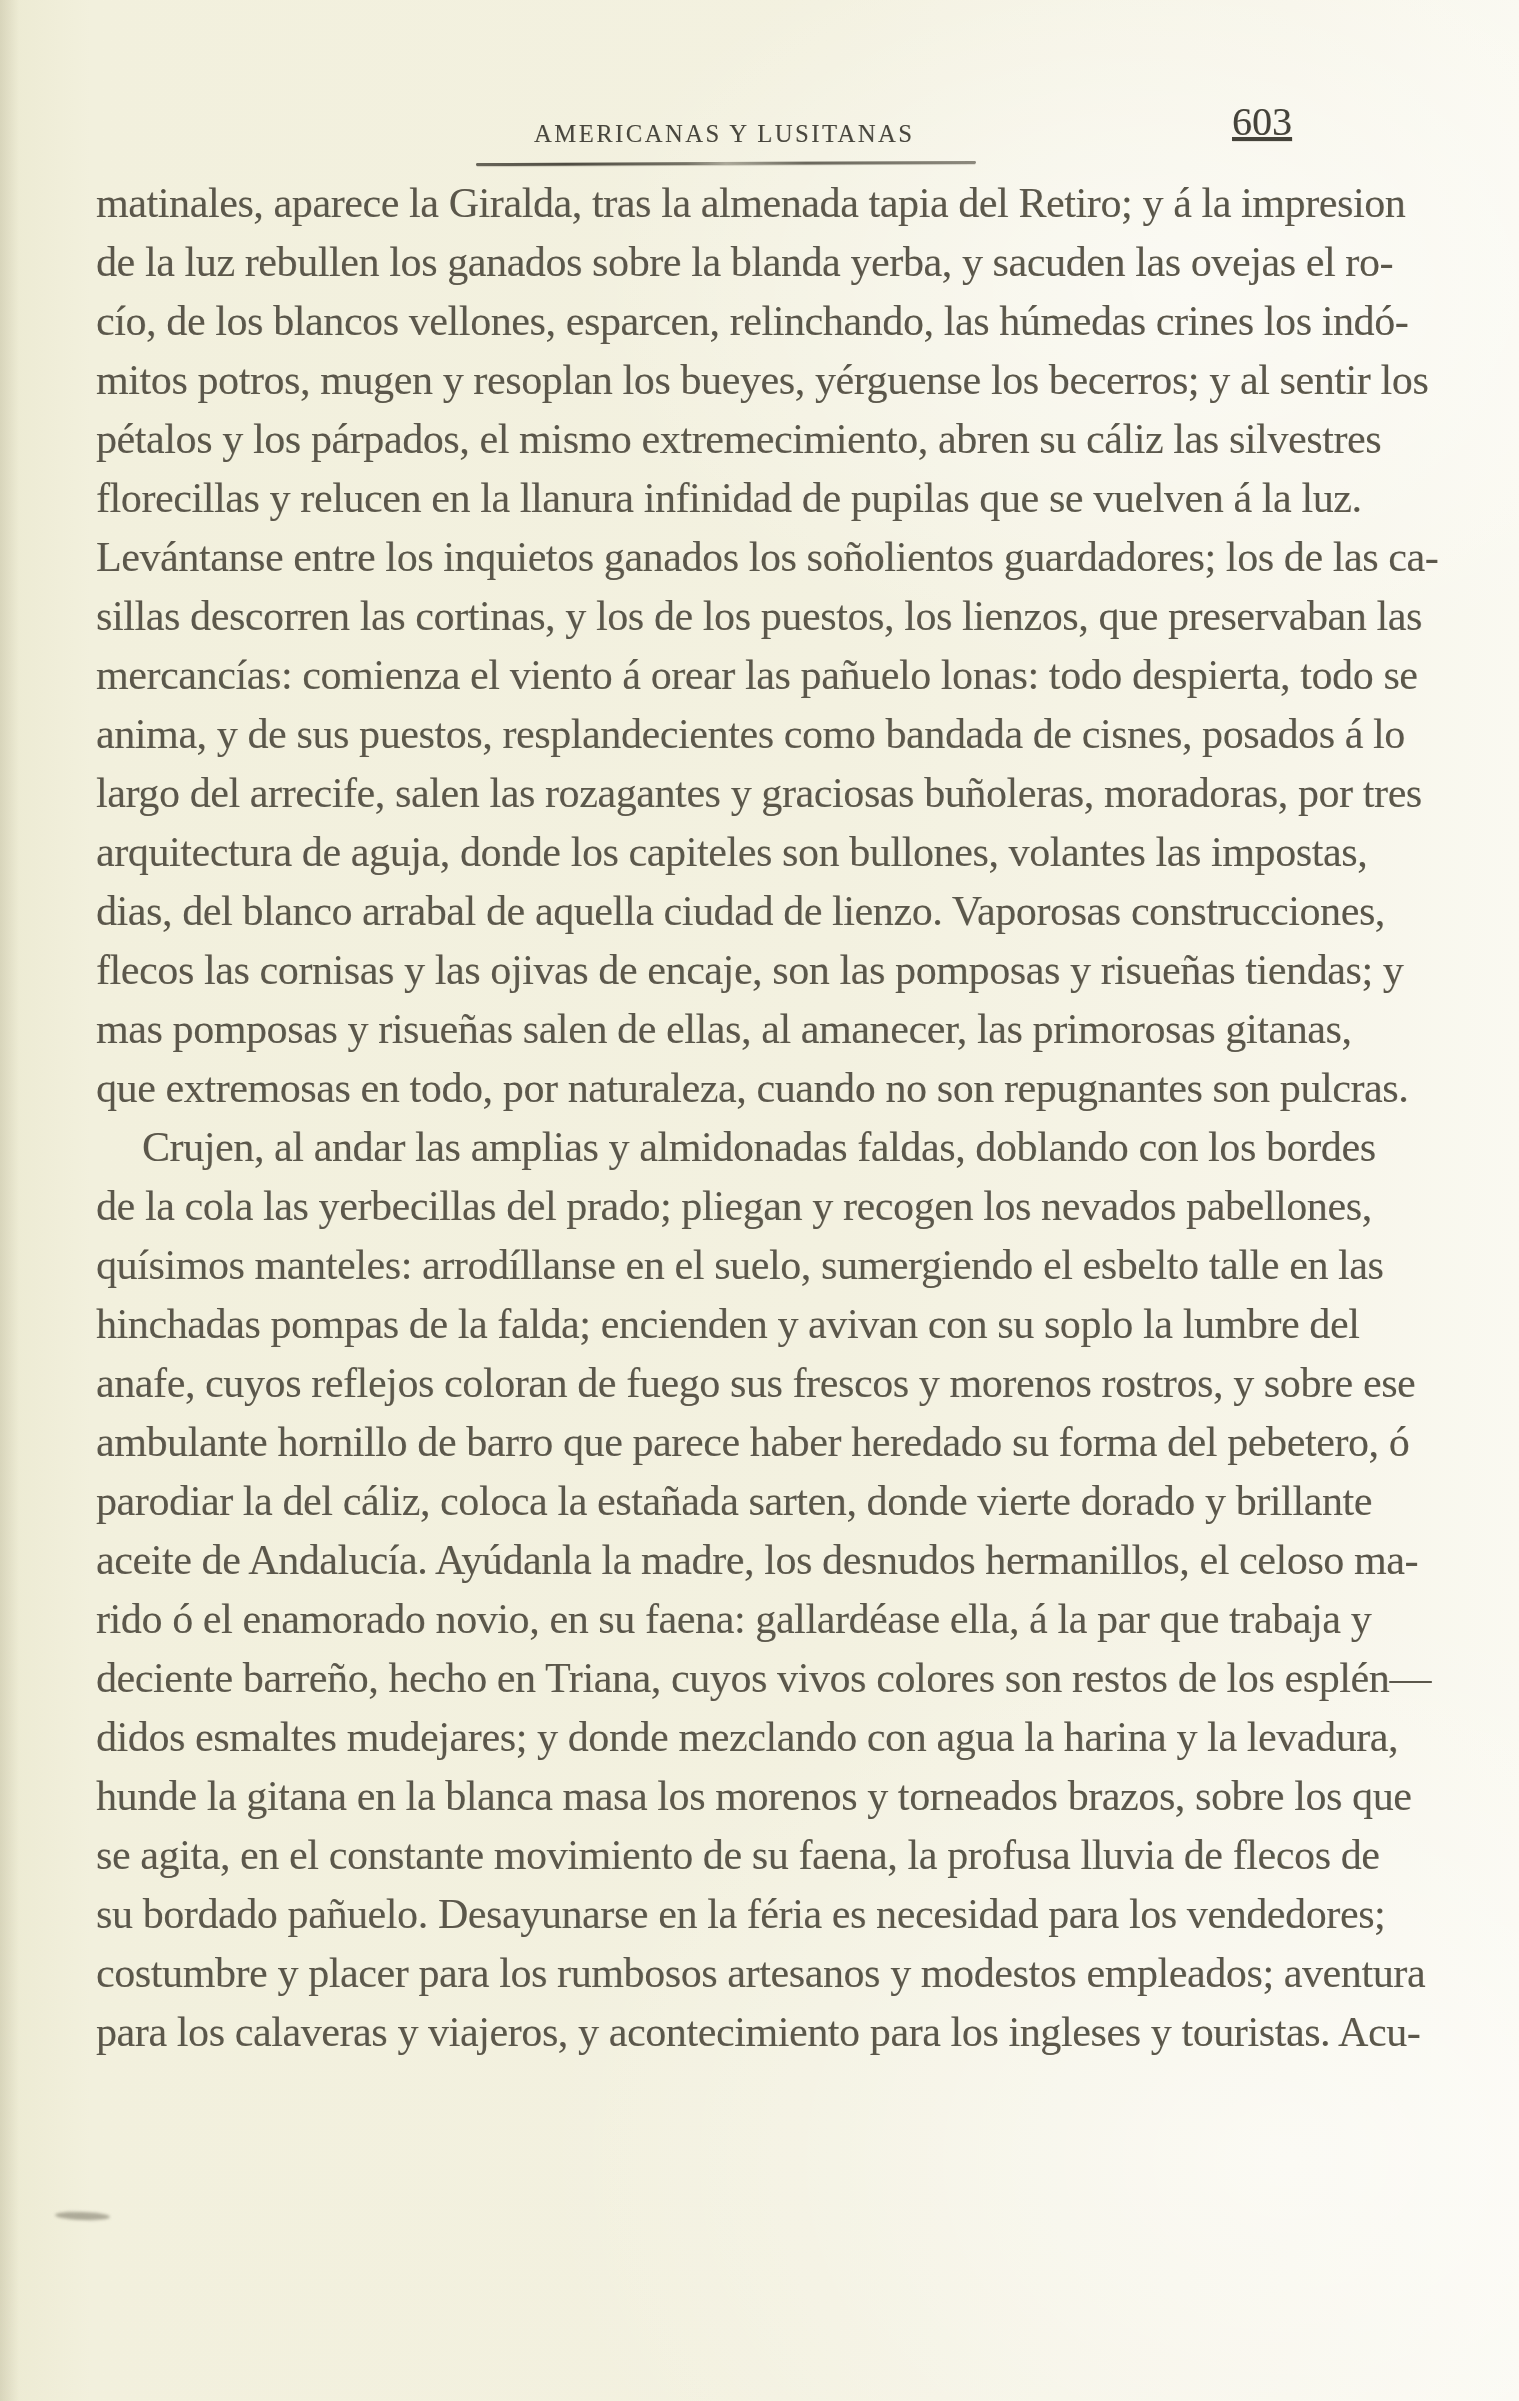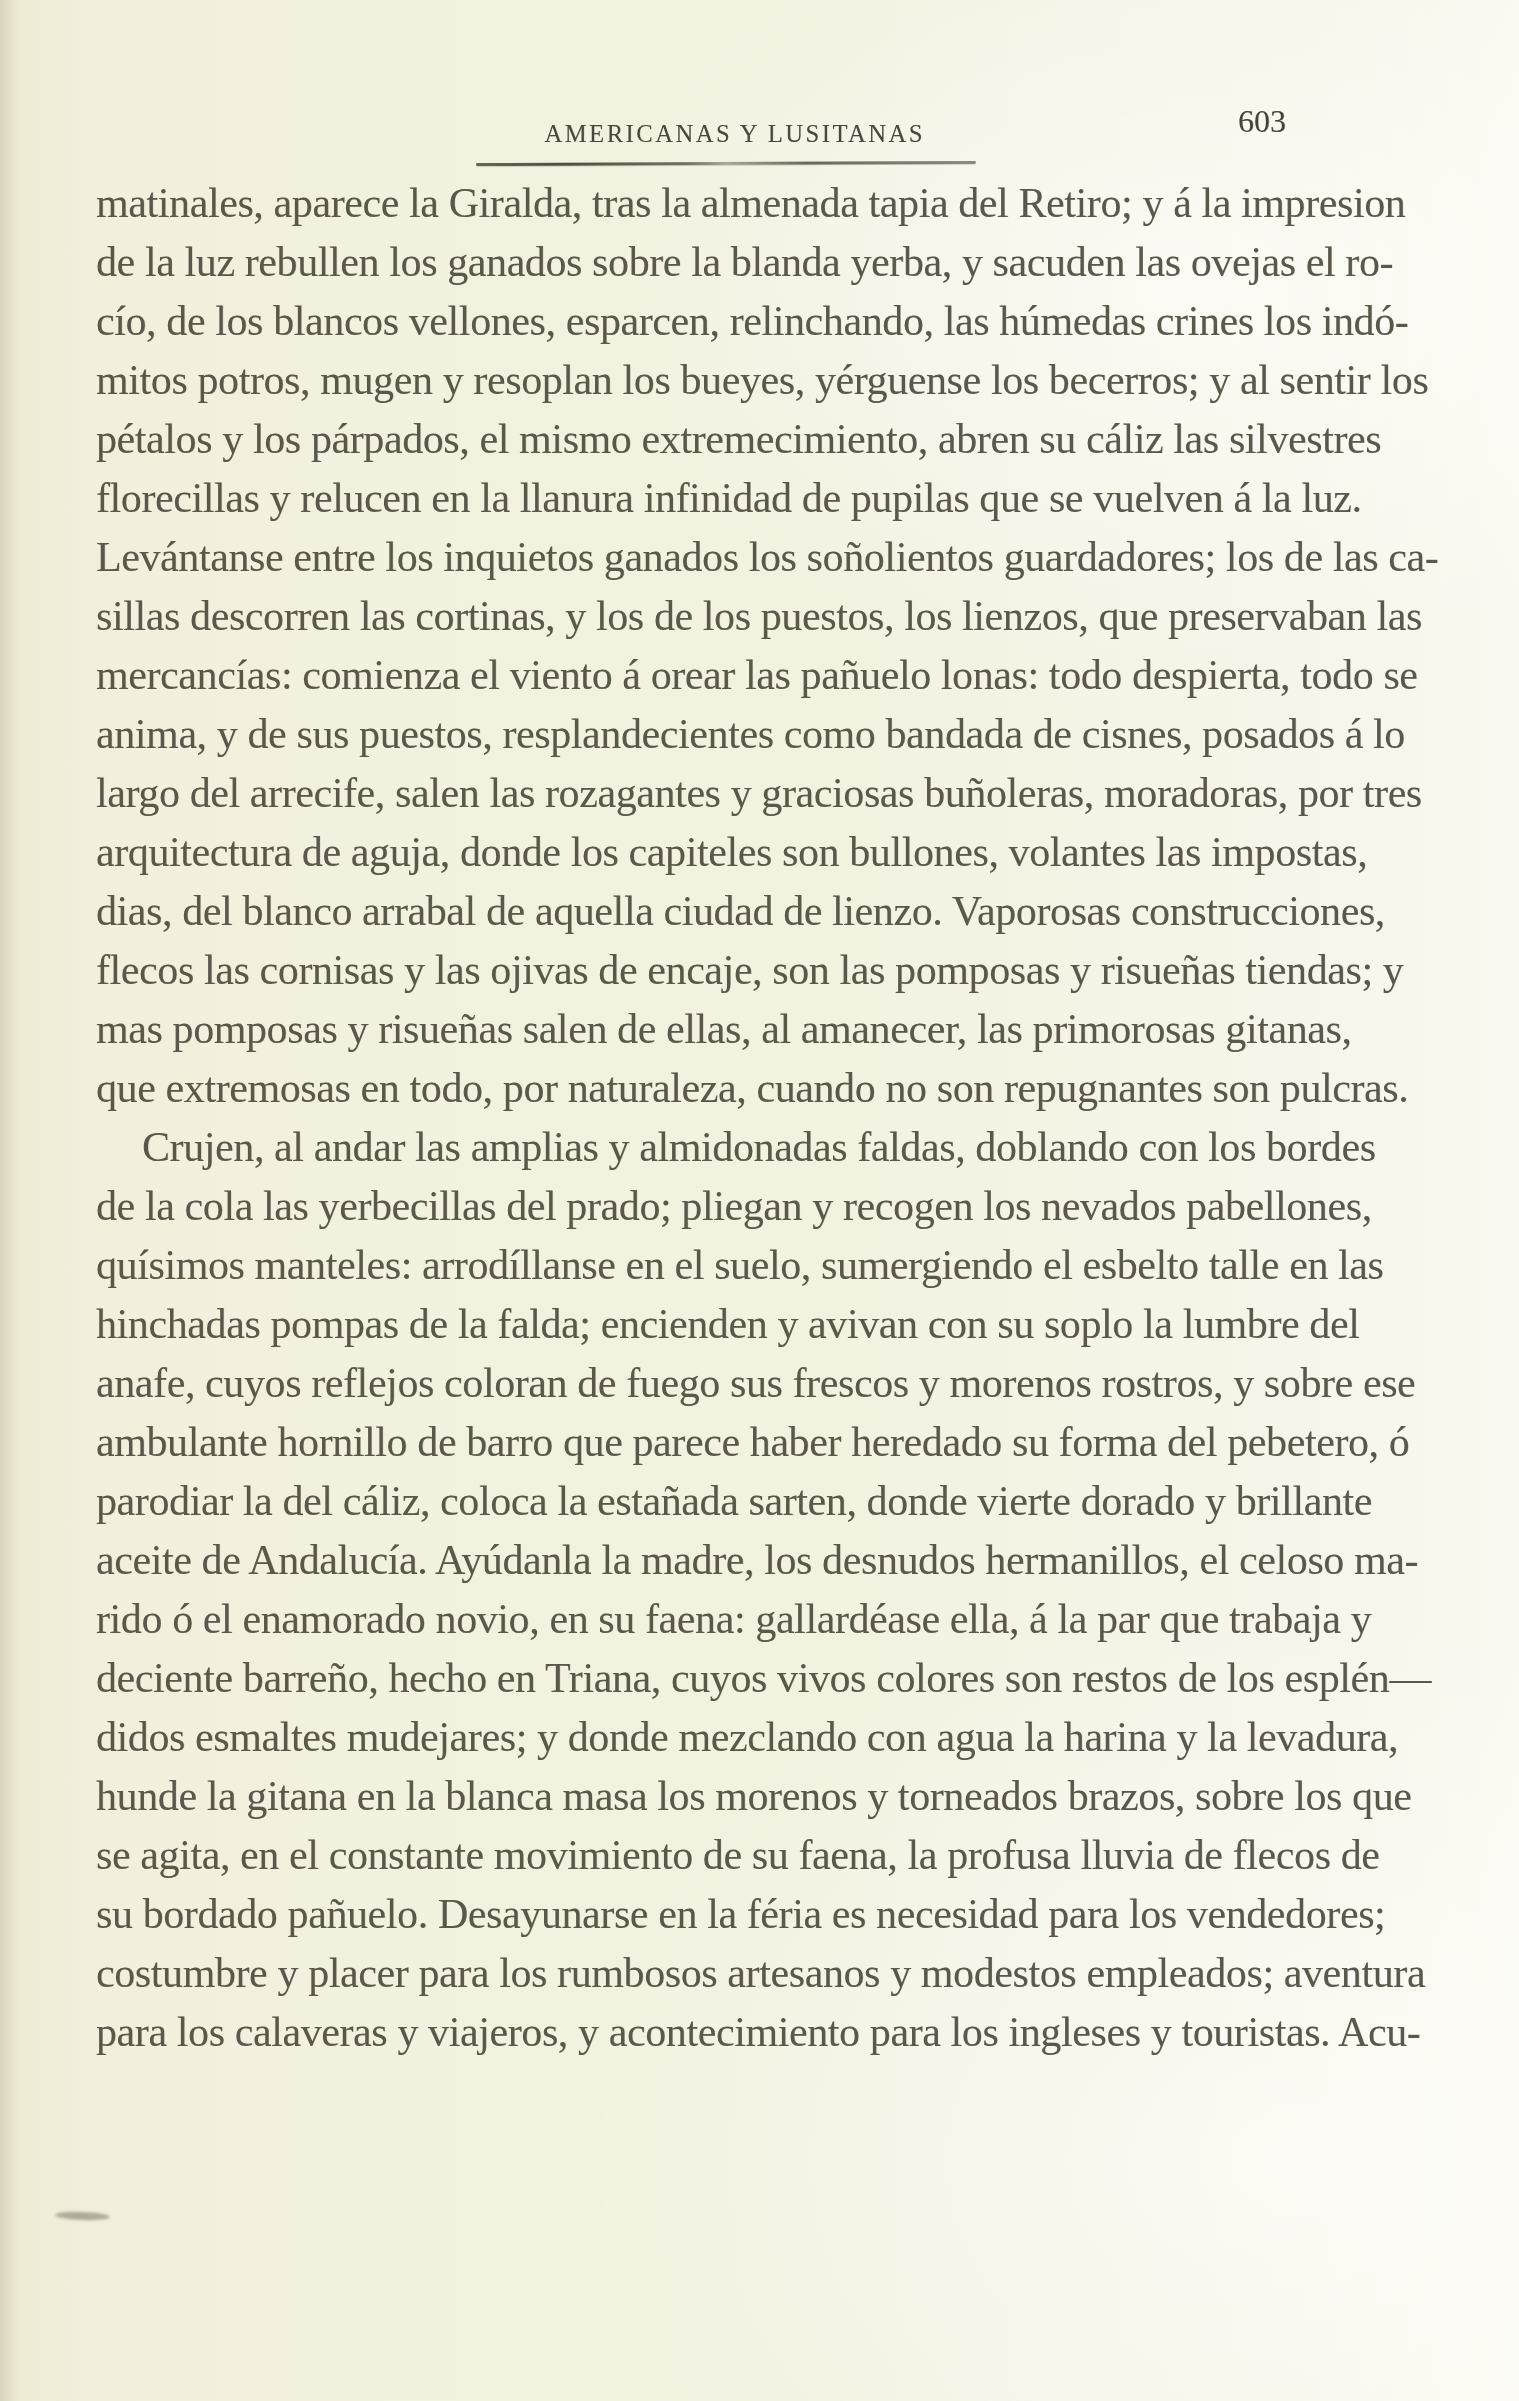--- a/index.html
+++ b/index.html
@@ -11,28 +11,29 @@
     position:absolute;inset:0;
     background:
       radial-gradient(ellipse 1014px 652px at 78% 12%, rgba(255,255,255,0.55), rgba(255,255,255,0) 60%),
       radial-gradient(ellipse 1158px 869px at 85% 90%, rgba(255,255,255,0.5), rgba(255,255,255,0) 65%),
       linear-gradient(90deg, #ecead2 0%, #f2f0dd 6%, #f3f1e0 55%, #f7f5e9 85%, #faf9f1 100%),
       #f3f1e0;
   }
   .running-head{
     position:absolute;top:113px;left:534px;width:391px;height:41px;
     font-size:24.6px;letter-spacing:2.5px;color:#49473e;
-    text-align:right;line-height:41px;
+    text-align:left;line-height:41px;
     text-shadow:0.4px 0.4px 0 rgba(110,105,92,0.35);
     white-space:nowrap;
   }
   .folio{
     position:absolute;top:100px;left:1222px;width:80px;height:43px;
-    font-size:32px;color:#45433a;text-align:center;line-height:43px;
+    font-size:40px;color:#45433a;text-align:center;line-height:43px;
     text-shadow:0.4px 0.4px 0 rgba(110,105,92,0.4);
+    text-decoration:underline;
   }
   .head-rule{
     position:absolute;top:162px;left:476px;width:500px;height:2.9px;
     transform:rotate(-0.25deg);
     background:linear-gradient(90deg,
       rgba(80,77,66,0.85) 0%, rgba(70,67,57,0.95) 18%, rgba(85,82,70,0.8) 42%,
       rgba(110,106,92,0.55) 50%, rgba(82,79,68,0.85) 66%, rgba(95,91,79,0.7) 100%);
     border-radius:1.4px;
     box-shadow:0 1.4px 0.7px -0.7px rgba(120,115,100,0.35);
   }

